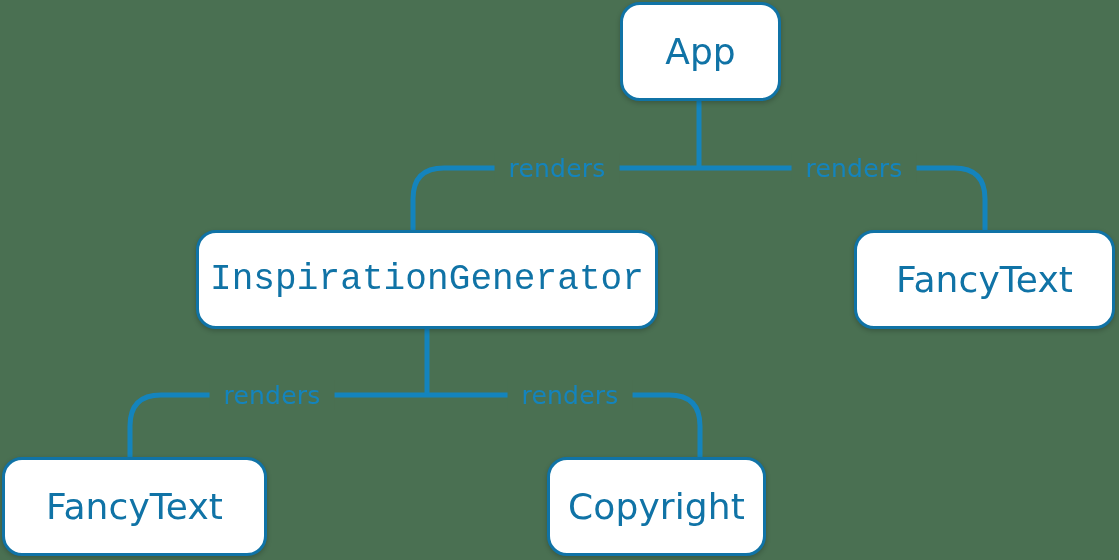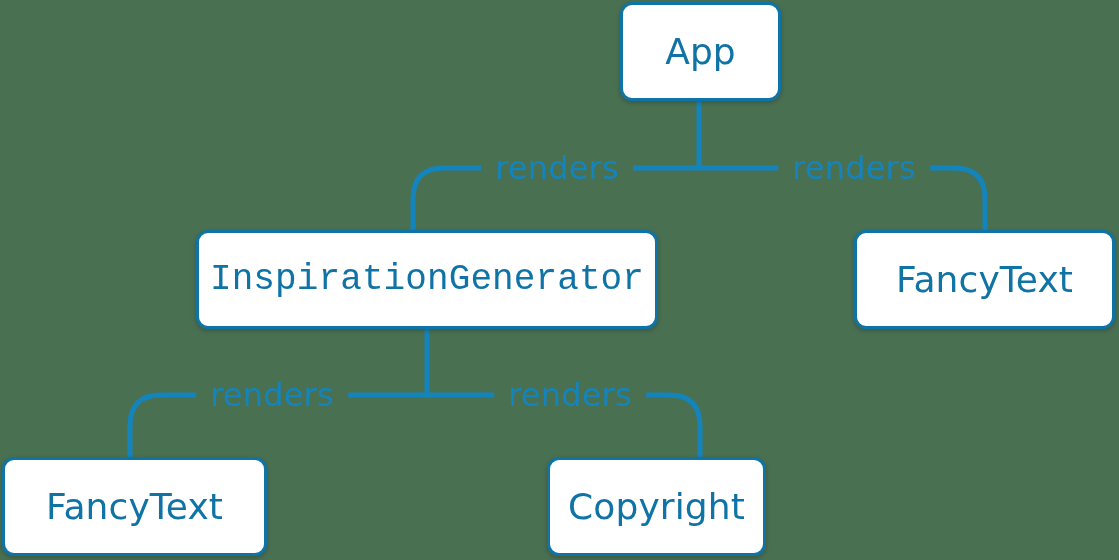--- a/index.html
+++ b/index.html
@@ -26,38 +26,38 @@
     top: 0;
     width: 1119px;
     height: 560px;
     pointer-events: none;
   }
   .node-box {
     position: absolute;
     box-sizing: border-box;
     background: #ffffff;
     border: 3px solid #1073a6;
-    border-radius: 12px;
+    border-radius: 20px;
     display: flex;
     align-items: center;
     justify-content: center;
     box-shadow: 0 2px 5px rgba(0,0,0,0.22);
     z-index: 2;
   }
   .node-label {
     color: #1073a6;
     font-size: 36px;
     line-height: 1;
     white-space: nowrap;
     letter-spacing: 0.1px;
   }
   .edge-label {
     position: absolute;
     color: #1484bd;
-    font-size: 32px;
+    font-size: 25px;
     line-height: 1;
     white-space: nowrap;
     z-index: 3;
     transform: translate(-50%, -50%);
     letter-spacing: 0.2px;
   }
   
   #node-app        { left: 620px;  top: 2px;   width: 161px; height: 99px; }
   #node-inspgen    { left: 196px;  top: 230px; width: 462px; height: 99px; font-family: Liberation Mono, monospace; }
   #node-fancy-right{ left: 854px;  top: 230px; width: 261px; height: 99px; }

